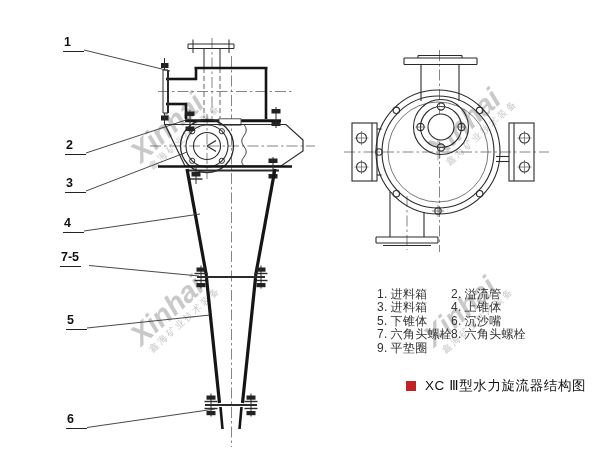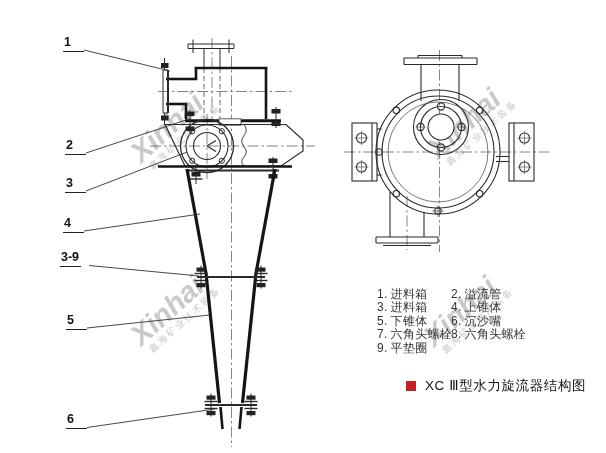--- a/index.html
+++ b/index.html
@@ -267,21 +267,21 @@
       </g>
       <line x1="496" y1="156.5" x2="509" y2="156.5"></line>
       <line x1="496" y1="161.5" x2="509" y2="161.5"></line>
     </g>
   </svg>
 
   <div class="callout" style="left:63px;top:36px;">1</div>
   <div class="callout" style="left:65px;top:139px;">2</div>
   <div class="callout" style="left:65px;top:177px;">3</div>
   <div class="callout" style="left:63px;top:217px;">4</div>
-  <div class="callout" style="left:60px;top:251px;">3-9</div>
+  <div class="callout" style="left:60px;top:251px;">7-5</div>
   <div class="callout" style="left:66px;top:314px;">5</div>
   <div class="callout" style="left:66px;top:413px;">6</div>
 
   <div class="legend">
     <div class="legend-row">
       <div class="lcell">
           <span class="num">1.</span>
           <span>进料箱</span>
         </div>
       <div class="lcell">

